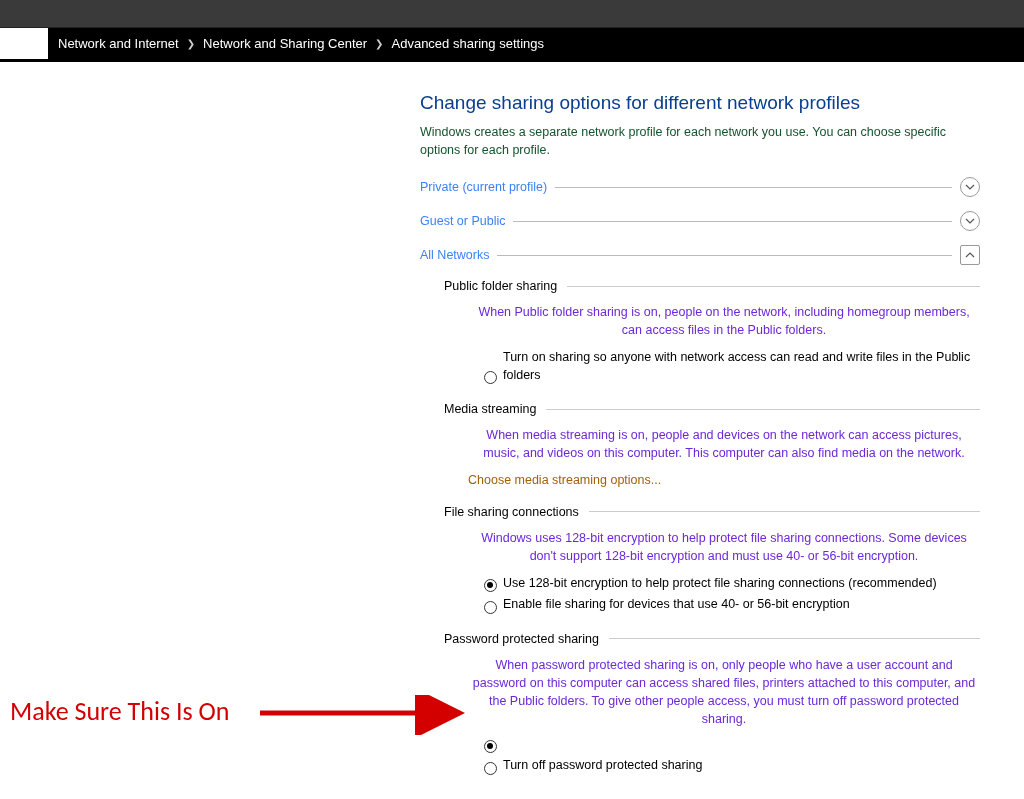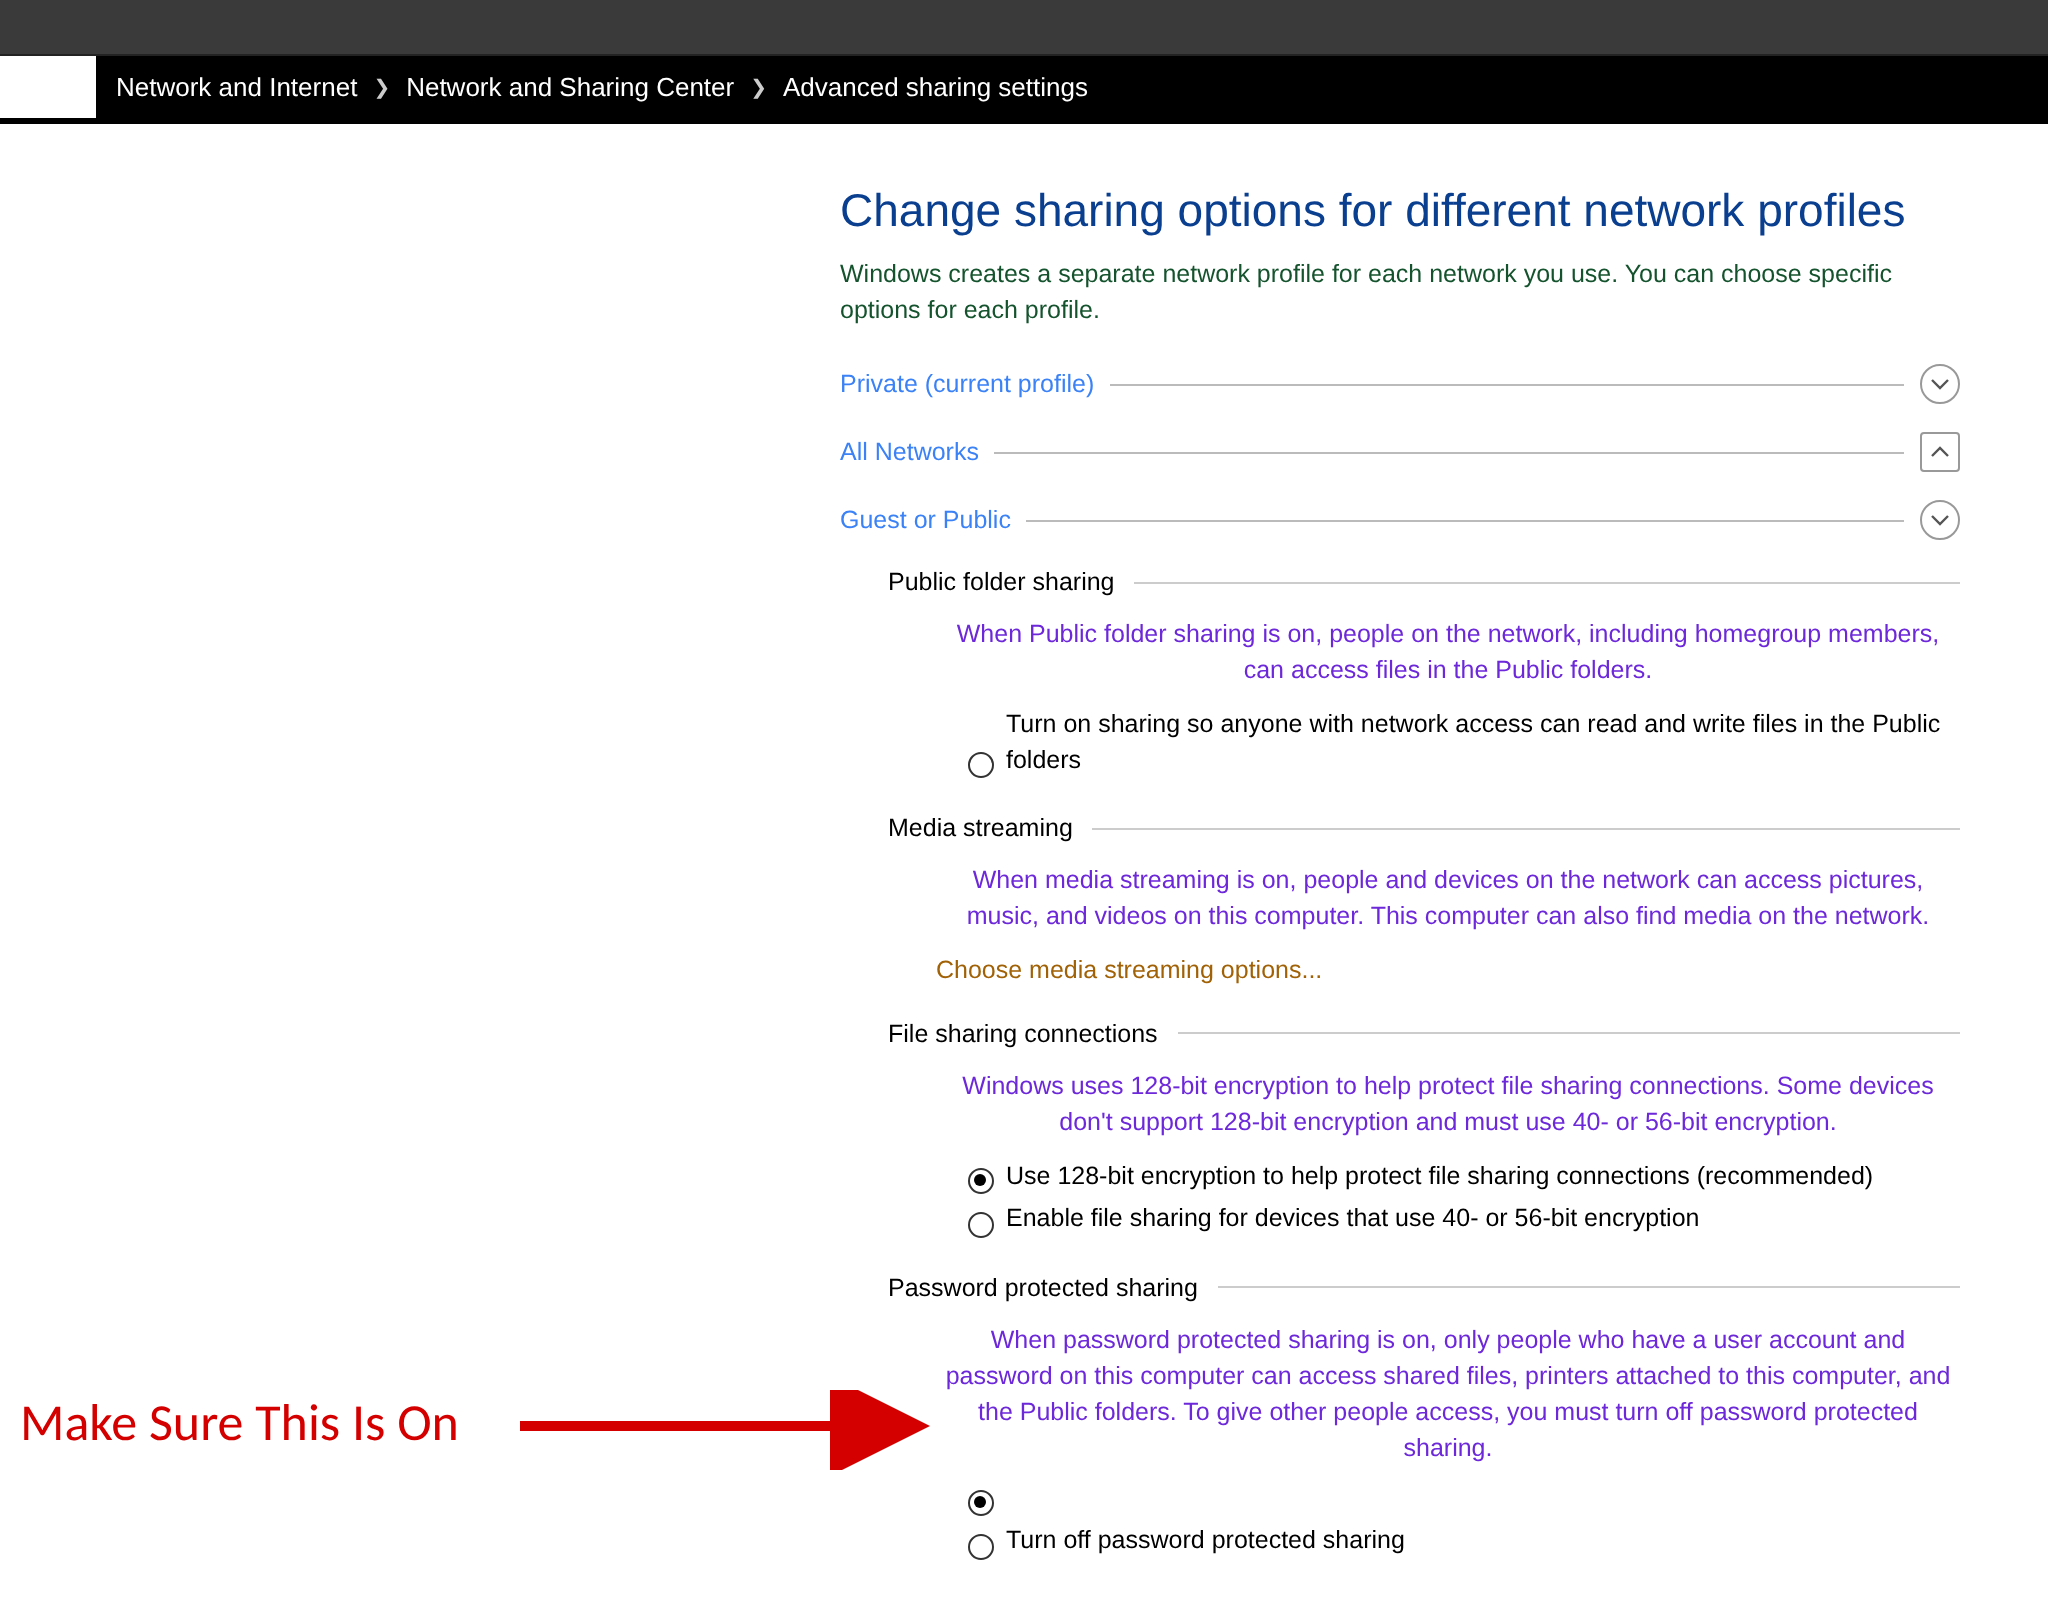--- a/index.html
+++ b/index.html
@@ -39,21 +39,21 @@
       display: flex;
       justify-content: flex-start;
     }
     .panel {
       margin-left: 420px;
       width: 560px;
     }
     h1.page-title {
       color: #0a3e8f;
       font-weight: 400;
-      font-size: 23px;
+      font-size: 19px;
       margin-bottom: 10px;
     }
     .intro {
       color: #14532d;
       margin-bottom: 18px;
       line-height: 1.4;
     }
     .section-row {
       display: flex;
       align-items: center;
@@ -178,35 +178,35 @@
       <span class="label">Private (current profile)</span>
       <span class="rule"></span>
       <span class="chevron-btn">
         <svg viewBox="0 0 10 10">
             <path d="M1 3 L5 7 L9 3" fill="none" stroke="#555" stroke-width="1.2"></path>
           </svg>
       </span>
     </div>
 
     <div class="section-row">
+      <span class="label">Guest or Public</span>
+      <span class="rule"></span>
+      <span class="chevron-btn">
+        <svg viewBox="0 0 10 10">
+            <path d="M1 3 L5 7 L9 3" fill="none" stroke="#555" stroke-width="1.2"></path>
+          </svg>
+      </span>
+    </div>
+
+    <div class="section-row">
       <span class="label">All Networks</span>
       <span class="rule"></span>
       <span class="chevron-btn square">
         <svg viewBox="0 0 10 10">
             <path d="M1 7 L5 3 L9 7" fill="none" stroke="#555" stroke-width="1.2"></path>
-          </svg>
-      </span>
-    </div>
-
-    <div class="section-row">
-      <span class="label">Guest or Public</span>
-      <span class="rule"></span>
-      <span class="chevron-btn">
-        <svg viewBox="0 0 10 10">
-            <path d="M1 3 L5 7 L9 3" fill="none" stroke="#555" stroke-width="1.2"></path>
           </svg>
       </span>
     </div>
 
     <div class="subsection">
       <div class="sub-header">
         <span class="label">Public folder sharing</span>
         <span class="rule"></span>
       </div>
       <p class="desc">When Public folder sharing is on, people on the network, including homegroup members, can access files in the Public folders.</p>

